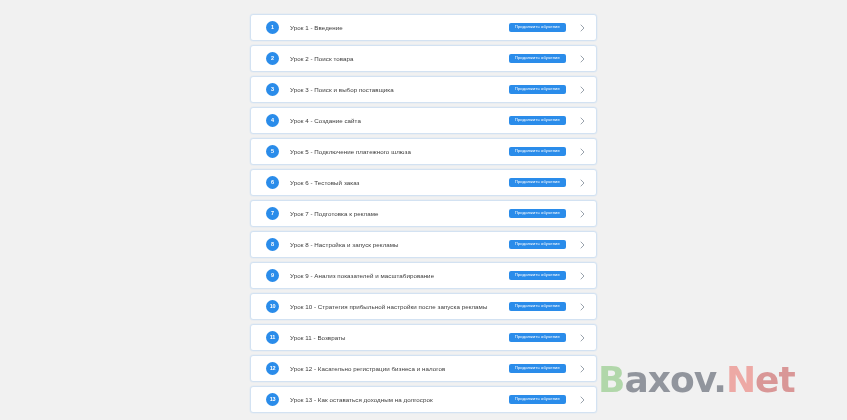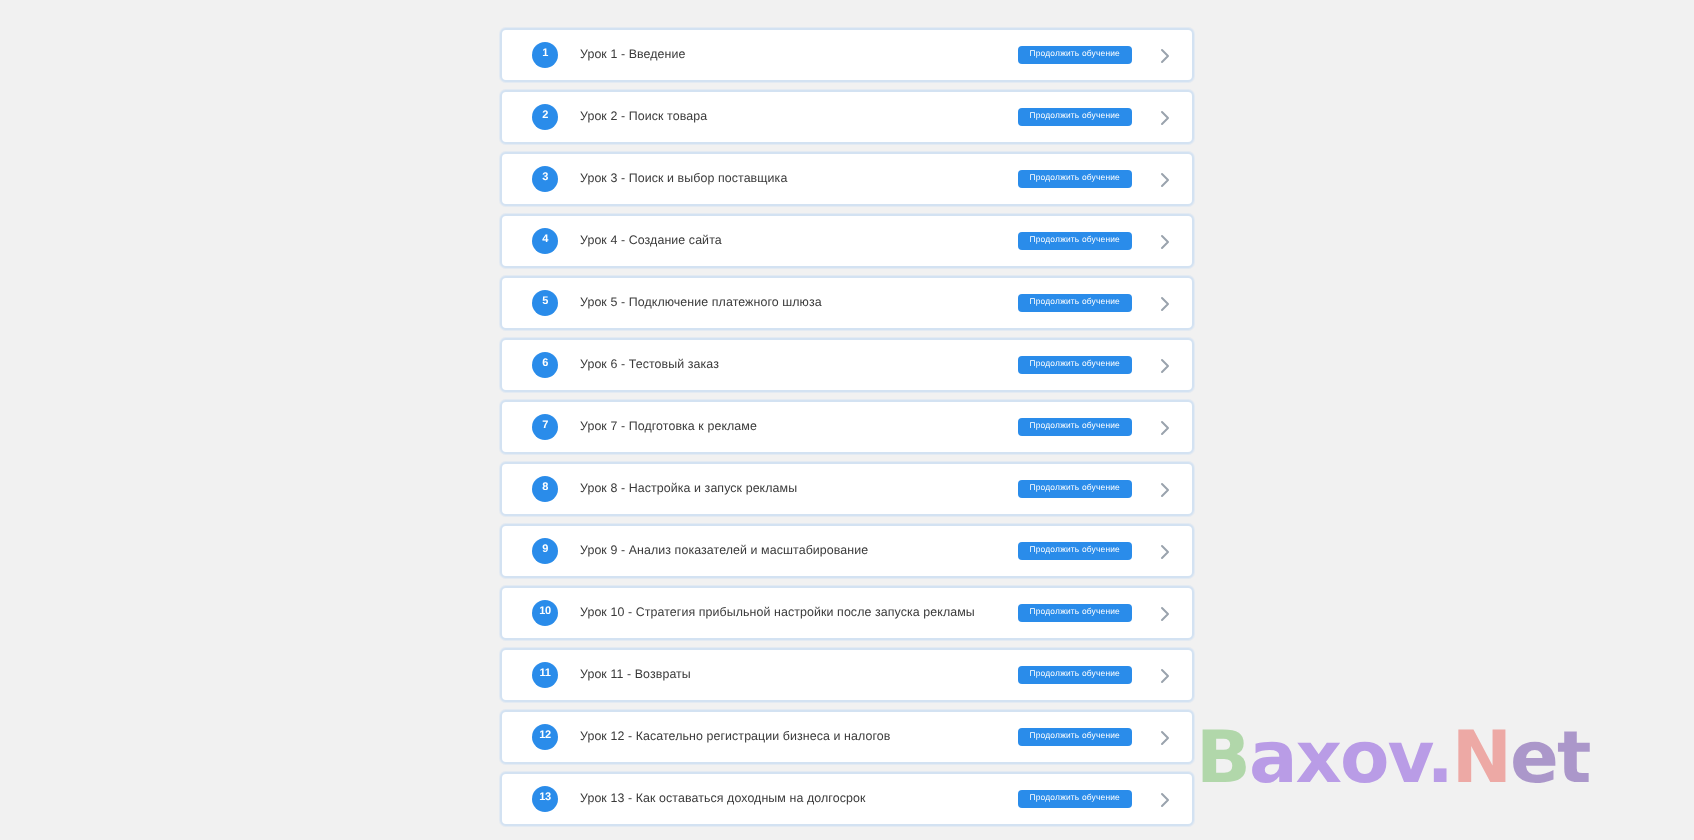--- a/index.html
+++ b/index.html
@@ -105,23 +105,23 @@
     font-size: 36px;
     font-weight: bold;
     letter-spacing: -1px;
     line-height: 1;
     opacity: 0.42;
     user-select: none;
     white-space: nowrap;
   }
 
   #watermark .wm-b   { color: #5bb54a; }
-  #watermark .wm-gr1 { color: #6d28d9; }
+  #watermark .wm-gr1 { color: #0f172a; }
   #watermark .wm-n   { color: #e8473f; }
-  #watermark .wm-gr2 { color: #4c1d95; }
+  #watermark .wm-gr2 { color: #b91c1c; }
 </style>
 </head>
 <body>
 
 <div id="lesson-list">
   <div class="lesson-card">
     <div class="lesson-badge">1</div>
     <div class="lesson-title">Урок 1 - Введение</div>
     <button class="lesson-cta">Продолжить обучение</button>
     <div class="lesson-chevron">

